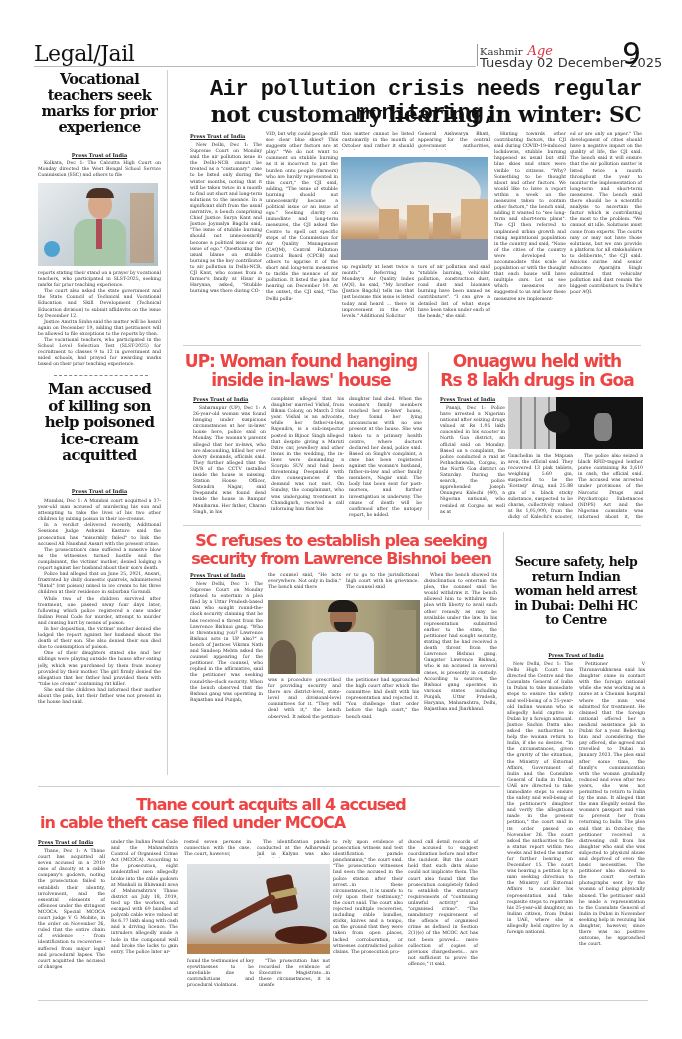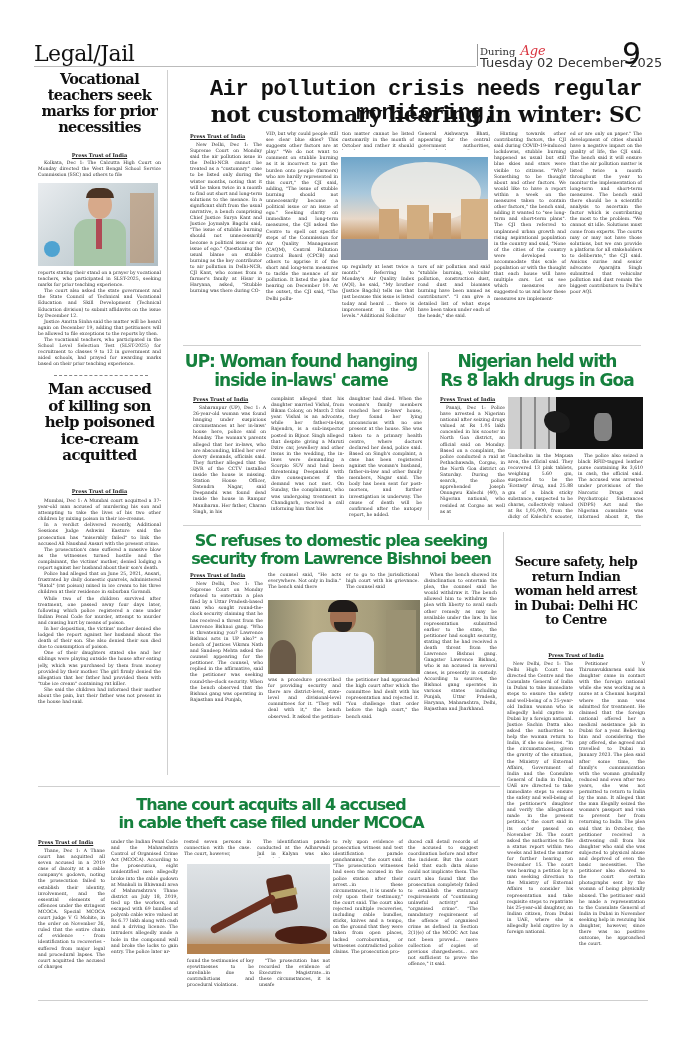--- a/index.html
+++ b/index.html
@@ -3,40 +3,40 @@
 <meta charset="utf-8">
 <style>
   * { box-sizing: border-box; margin: 0; padding: 0; }
   html, body { width: 682px; height: 1039px; background: #ffffff; overflow: hidden; }
   body { position: relative; font-family: "DejaVu Serif", serif; color: #1a1a1a; }
   .abs { position: absolute; }
   .body-text { font-family: "DejaVu Serif", serif; font-size: 4.6px; line-height: 6.1px; color: #2a2a2a; text-align: justify; }
   .body-text p { text-indent: 6px; }
   .byline { font-family: "DejaVu Serif", serif; font-size: 5px; font-weight: bold; text-decoration: underline; color: #222; }
   .serif-head { font-family: "DejaVu Serif", serif; font-weight: bold; color: #111; letter-spacing: -0.5px; }
-  .sans-head { font-family: "DejaVu Sans", sans-serif; font-weight: bold; color: #15803d; letter-spacing: -1px; }
+  .sans-head { font-family: "DejaVu Sans", sans-serif; font-weight: bold; color: #ef4444; letter-spacing: -1px; }
   .rule-h { position: absolute; height: 1px; background: #cfcfcf; }
   .rule-v { position: absolute; width: 1px; background: #cfcfcf; }
   .img { position: absolute; overflow: hidden; }
   .col { position: absolute; overflow: hidden; }
 </style>
 </head>
 <body>
 
 <div class="abs" style="left:34px; top:41px; font-family:'DejaVu Serif',serif; font-size:22px; color:#111; letter-spacing:-0.5px;">Legal/Jail</div>
 <div class="rule-h" style="left:34px; top:66px; width:442px; background:#bbb;"></div>
 <div class="rule-v" style="left:477px; top:44px; height:22px; background:#999;"></div>
 <div class="abs" style="left:480px; top:40px; white-space:nowrap;">
-  <span style="font-family:'DejaVu Serif',serif; font-size:10px; color:#333;">During</span>
+  <span style="font-family:'DejaVu Serif',serif; font-size:10px; color:#333;">Kashmir</span>
   <span style="font-family:'DejaVu Serif',serif; font-size:13px; color:#d9343f; font-style:italic;">Age</span>
 </div>
 <div class="abs" style="left:480px; top:55px; font-family:'DejaVu Sans',sans-serif; font-size:13px; color:#333;">Tuesday 02 December 2025</div>
 <div class="abs" style="left:622px; top:36px; font-family:'DejaVu Sans',sans-serif; font-size:30px; color:#111;">9</div>
 
-<div class="abs" style="left:38px; top:71px; width:123px; font-family:'DejaVu Serif',serif; font-weight:bold; font-size:14.5px; line-height:16px; text-align:center; color:#111; letter-spacing:-0.6px;">Vocational teachers seek marks for prior necessities</div>
+<div class="abs" style="left:38px; top:71px; width:123px; font-family:'DejaVu Serif',serif; font-weight:bold; font-size:14.5px; line-height:16px; text-align:center; color:#111; letter-spacing:-0.6px;">Vocational teachers seek marks for prior experience</div>
 <div class="abs byline" style="left:38px; top:152px; width:123px; text-align:center;">Press Trust of India</div>
 <div class="abs body-text" style="left:38px; top:160px; width:123px; height:20px; overflow:hidden; text-indent:6px;">Kolkata, Dec 1: The Calcutta High Court on Monday directed the West Bengal School Service Commission (SSC) and others to file</div>
 <div class="img" style="left:38px; top:183px; width:120px; height:83px; background:linear-gradient(135deg,#e9ecef 0%,#cfd8dc 40%,#b0bec5 100%);">
   <div style="position:absolute; left:50px; top:8px; width:24px; height:28px; border-radius:50%; background:#d7a98a;"></div>
   <div style="position:absolute; left:48px; top:5px; width:28px; height:10px; border-radius:10px 10px 0 0; background:#4a3324;"></div>
   <div style="position:absolute; left:36px; top:36px; width:52px; height:47px; border-radius:14px 14px 0 0; background:#a8c6a8;"></div>
   <div style="position:absolute; left:58px; top:36px; width:6px; height:30px; background:#b04a55;"></div>
   <div style="position:absolute; left:92px; top:10px; width:24px; height:70px; background:#b98a5e; opacity:0.55;"></div>
   <div style="position:absolute; left:6px; top:58px; width:16px; height:16px; border-radius:50%; background:#4fa3d1;"></div>
 </div>
@@ -80,43 +80,43 @@
 </div>
 <div class="col body-text" style="left:342px; top:264px; width:72px; height:56px;">up regularly at least twice a month." Referring to Monday's Air Quality Index (AQI), he said, "My brother (Justice Bagchi) tells me that just because this issue is listed today and heard ... there is improvement in the AQI levels." Additional Solicitor</div>
 <div class="col body-text" style="left:418px; top:131px; width:72px; height:19px;">General Aishwarya Bhati, appearing for the central government authorities, referred to key contribu-</div>
 <div class="col body-text" style="left:418px; top:264px; width:72px; height:56px;">tors of air pollution and said "stubble burning, vehicular pollution, construction dust, road dust and biomass burning have been named as contributors". "I can give a detailed list of what steps have been taken under each of the heads," she said.</div>
 <div class="col body-text" style="left:494px; top:131px; width:72px; height:189px; text-indent:6px;">Hinting towards other contributing factors, the CJI said during COVID-19-induced lockdowns, stubble burning happened as usual but still blue skies and stars were visible to citizens. "Why? Something to be thought about and other factors. We would like to have a report within a week on the measures taken to contain other factors," the bench said, adding it wanted to "see long-term and short-term plans". The CJI then referred to unplanned urban growth and rising aspirational population in the country and said, "None of the cities of the country were developed to accommodate this scale of population or with the thought that each house will have multiple cars. Let us see which measures are suggested to us and how these measures are implement-</div>
 <div class="col body-text" style="left:570px; top:131px; width:72px; height:189px;">ed or are only on paper." The development of cities should have a negative impact on the quality of life, the CJI said. The bench said it will ensure that the air pollution matter is listed twice a month throughout the year to monitor the implementation of long-term and short-term measures. The bench said there should be a scientific analysis to ascertain the factor which is contributing the most to the problem. "We cannot sit idle. Solutions must come from experts. The courts may or may not have those solutions, but we can provide a platform for all stakeholders to deliberate," the CJI said. Amicus curiae and senior advocate Aparajita Singh submitted that vehicular pollution and dust remain the biggest contributors to Delhi's poor AQI.</div>
 
 <div class="rule-h" style="left:183px; top:345px; width:458px;"></div>
 
 <div class="abs sans-head" style="left:180px; top:352px; width:242px; text-align:center; font-size:17px; line-height:19px;">UP: Woman found hanging</div>
-<div class="abs sans-head" style="left:180px; top:371px; width:242px; text-align:center; font-size:17px; line-height:19px;">inside in-laws' came</div>
+<div class="abs sans-head" style="left:180px; top:371px; width:242px; text-align:center; font-size:17px; line-height:19px;">inside in-laws' house</div>
 <div class="abs byline" style="left:193px; top:396px;">Press Trust of India</div>
 <div class="col body-text" style="left:193px; top:405px; width:73px; height:115px; text-indent:6px;">Saharanpur (UP), Dec 1: A 26-year-old woman was found hanging under suspicious circumstances at her in-laws' house here, police said on Monday. The woman's parents alleged that her in-laws, who are absconding, killed her over dowry demands, officials said. They further alleged that the DVR of the CCTV installed inside the house is missing. Station House Officer, Satendra Nagar, said Deepanshi was found dead inside the house in Rampur Maniharan. Her father, Charan Singh, in his</div>
 <div class="col body-text" style="left:271px; top:396px; width:73px; height:124px;">complaint alleged that his daughter married Vishal, from Bikam Colony, on March 2 this year. Vishal is an advocate, while her father-in-law, Rajendra, is a sub-inspector posted in Bijnor. Singh alleged that despite giving a Maruti Dzire car, jewellery and other items in the wedding, the in-laws were demanding a Scorpio SUV and had been threatening Deepanshi with dire consequences if the demand was not met. On Sunday, the complainant, who was undergoing treatment in Chandigarh, received a call informing him that his</div>
 <div class="col body-text" style="left:349px; top:396px; width:73px; height:124px;">daughter had died. When the woman's family members reached her in-laws' house, they found her lying unconscious with no one present at the house. She was taken to a primary health centre, where doctors declared her dead, police said. Based on Singh's complaint, a case has been registered against the woman's husband, father-in-law and other family members, Nagar said. The body has been sent for post-mortem, and further investigation is underway. The cause of death will be confirmed after the autopsy report, he added.</div>
 
 <div class="rule-v" style="left:428px; top:352px; height:168px;"></div>
 
-<div class="abs sans-head" style="left:432px; top:352px; width:210px; text-align:center; font-size:17px; line-height:19px;">Nigerian held with</div>
+<div class="abs sans-head" style="left:432px; top:352px; width:210px; text-align:center; font-size:17px; line-height:19px;">Onuagwu held with</div>
 <div class="abs sans-head" style="left:432px; top:371px; width:210px; text-align:center; font-size:17px; line-height:19px;">Rs 8 lakh drugs in Goa</div>
 <div class="abs byline" style="left:440px; top:396px;">Press Trust of India</div>
 <div class="col body-text" style="left:440px; top:405px; width:65px; height:115px; text-indent:6px;">Panaji, Dec 1: Police have arrested a Nigerian national after seizing drugs valued at Rs 1.05 lakh concealed in his scooter in North Goa district, an official said on Monday. Based on a complaint, the police conducted a raid at Pethachawada, Corgao, in the North Goa district on Saturday. During the search, the police apprehended Joseph Onuagwu Kalechi (40), a Nigerian national, who resided at Corgao as well as at</div>
 <div class="img" style="left:508px; top:397px; width:135px; height:52px; background:repeating-linear-gradient(90deg,#cfcfcf 0px,#cfcfcf 12px,#8a8a8a 12px,#8a8a8a 14px);">
   <div style="position:absolute; left:48px; top:0; width:87px; height:52px; background:#121212;"></div>
   <div style="position:absolute; left:36px; top:14px; width:26px; height:22px; border-radius:40% 60% 40% 60%; background:#1a1a1a;"></div>
   <div style="position:absolute; left:86px; top:16px; width:18px; height:28px; border-radius:30%; background:#cfcfcf; opacity:0.6;"></div>
 </div>
 <div class="col body-text" style="left:508px; top:453px; width:65px; height:67px;">Guachelim in the Mapusa area, the official said. They recovered 13 pink tablets, weighing 5.60 gm, suspected to be the 'Ecstasy' drug, and 25.88 gm of a black sticky substance, suspected to be charas, collectively valued at Rs 1,05,000, from the dicky of Kalechi's scooter, he said.</div>
 <div class="col body-text" style="left:578px; top:453px; width:65px; height:67px; text-indent:6px;">The police also seized a black RFID-tagged leather purse containing Rs 3,610 in cash, the official said. The accused was arrested under provisions of the Narcotic Drugs and Psychotropic Substances (NDPS) Act and the Nigerian consulate was informed about it, the police added.</div>
 
 <div class="rule-h" style="left:183px; top:525px; width:458px;"></div>
 
-<div class="abs sans-head" style="left:178px; top:532px; width:326px; text-align:center; font-size:16px; line-height:18px;">SC refuses to domestic plea seeking</div>
+<div class="abs sans-head" style="left:178px; top:532px; width:326px; text-align:center; font-size:16px; line-height:18px;">SC refuses to establish plea seeking</div>
 <div class="abs sans-head" style="left:178px; top:550px; width:326px; text-align:center; font-size:16px; line-height:18px;">security from Lawrence Bishnoi been</div>
 <div class="abs byline" style="left:190px; top:572px;">Press Trust of India</div>
 <div class="col body-text" style="left:190px; top:581px; width:73px; height:166px; text-indent:6px;">New Delhi, Dec 1: The Supreme Court on Monday refused to entertain a plea filed by a Uttar Pradesh-based man who sought round-the-clock security claiming that he has received a threat from the Lawrence Bishnoi gang. "Who is threatening you? Lawrence Bishnoi acts in UP also?" a bench of Justices Vikram Nath and Sandeep Mehta asked the counsel appearing for the petitioner. The counsel, who replied in the affirmative, said the petitioner was seeking round-the-clock security. When the bench observed that the Bishnoi gang was operating in Rajasthan and Punjab,</div>
 <div class="col body-text" style="left:268px; top:572px; width:73px; height:25px;">the counsel said, "He acts everywhere. Not only in India." The bench said there</div>
 <div class="img" style="left:268px; top:600px; width:152px; height:74px; background:linear-gradient(90deg,#8f8a6e 0%,#b8ad88 30%,#a79e7c 70%,#7f7a60 100%);">
   <div style="position:absolute; left:62px; top:2px; width:26px; height:30px; border-radius:45%; background:#a06f52;"></div>
   <div style="position:absolute; left:60px; top:0px; width:30px; height:12px; border-radius:12px 12px 0 0; background:#1e1a18;"></div>
   <div style="position:absolute; left:66px; top:22px; width:18px; height:10px; border-radius:0 0 8px 8px; background:#2a2420;"></div>
   <div style="position:absolute; left:44px; top:32px; width:62px; height:42px; border-radius:12px 12px 0 0; background:#e9ecf3;"></div>
   <div style="position:absolute; left:2px; top:40px; width:26px; height:34px; border-radius:50% 50% 0 0; background:#6a5a48;"></div>
@@ -130,21 +130,21 @@
 <div class="rule-v" style="left:503px; top:532px; height:300px;"></div>
 
 <div class="abs" style="left:507px; top:555px; width:138px; font-family:'DejaVu Serif',serif; font-weight:bold; font-size:12.5px; line-height:14.5px; text-align:center; color:#111; letter-spacing:-0.5px;">Secure safety, help return Indian woman held arrest in Dubai: Delhi HC to Centre</div>
 <div class="abs byline" style="left:507px; top:652px; width:138px; text-align:center;">Press Trust of India</div>
 <div class="col body-text" style="left:507px; top:661px; width:66px; height:338px; text-indent:6px;">New Delhi, Dec 1: The Delhi High Court has directed the Centre and the Consulate General of India in Dubai to take immediate steps to ensure the safety and well-being of a 25-year-old Indian woman who is allegedly held captive in Dubai by a foreign national. Justice Sachin Datta also asked the authorities to help the woman return to India, if she so desires. "In the circumstances, given the gravity of the situation, the Ministry of External Affairs, Government of India and the Consulate General of India in Dubai, UAE are directed to take immediate steps to ensure the safety and well-being of the petitioner's daughter and verify the allegations made in the present petition," the court said in its order passed on November 26. The court asked the authorities to file a status report within two weeks and listed the matter for further hearing on December 15. The court was hearing a petition by a man seeking direction to the Ministry of External Affairs to consider his representation and take requisite steps to repatriate his 25-year-old daughter, an Indian citizen, from Dubai in UAE, where she is allegedly held captive by a foreign national.</div>
 <div class="col body-text" style="left:579px; top:661px; width:66px; height:338px; text-indent:6px;">Petitioner V Thirunavukkarasu said his daughter came in contact with the foreign national while she was working as a nurse at a Chennai hospital where the man was admitted for treatment. He claimed that the foreign national offered her a medical assistance job in Dubai for a year. Believing him and considering the pay offered, she agreed and travelled to Dubai in January 2023. The plea said after some time, the family's communication with the woman gradually reduced and even after two years, she was not permitted to return to India by the man. It alleged that the man illegally seized the woman's passport and visa to prevent her from returning to India. The plea said that in October, the petitioner received a distressing call from his daughter who said she was subjected to physical abuse and deprived of even the basic necessities. The petitioner also showed to the court certain photographs sent by the woman of being physically abused. The petitioner said he made a representation to the Consulate General of India in Dubai in November seeking help in rescuing his daughter, however, since there was no positive outcome, he approached the court.</div>
 
 <div class="rule-h" style="left:38px; top:786px; width:462px;"></div>
 
 <div class="abs sans-head" style="left:40px; top:796px; width:462px; text-align:center; font-size:16px; line-height:18px;">Thane court acquits all 4 accused</div>
-<div class="abs sans-head" style="left:40px; top:814px; width:462px; text-align:center; font-size:16px; line-height:18px;">in cable theft case filed under MCOCA</div>
+<div class="abs sans-head" style="left:40px; top:814px; width:462px; font-size:16px; line-height:18px;">in cable theft case filed under MCOCA</div>
 <div class="abs byline" style="left:38px; top:839px;">Press Trust of India</div>
 <div class="col body-text" style="left:38px; top:848px; width:67px; height:150px; text-indent:6px;">Thane, Dec 1: A Thane court has acquitted all seven accused in a 2019 case of dacoity at a cable company's godown, noting the prosecution failed to establish their identity, involvement, and the essential elements of offences under the stringent MCOCA. Special MCOCA court judge V G Mohite, in the order on November 26, ruled that the entire chain of evidence - from identification to recoveries - suffered from major legal and procedural lapses. The court acquitted the accused of charges</div>
 <div class="col body-text" style="left:111px; top:839px; width:67px; height:159px;">under the Indian Penal Code and the Maharashtra Control of Organised Crime Act (MCOCA). According to the prosecution, eight unidentified men allegedly broke into the cable godown at Mankoli in Bhiwandi area of Maharashtra's Thane district on July 18, 2019, tied up the workers, and escaped with 69 bundles of polycab cable wire valued at Rs 6.77 lakh along with cash and a driving licence. The intruders allegedly made a hole in the compound wall and broke the locks to gain entry. The police later ar-</div>
 <div class="col body-text" style="left:184px; top:839px; width:67px; height:19px;">rested seven persons in connection with the case. The court, however,</div>
 <div class="img" style="left:187px; top:864px; width:143px; height:90px; background:linear-gradient(180deg,#dfe3e6 0%,#c9ced2 70%,#b98a5a 100%);">
   <div style="position:absolute; left:82px; top:12px; width:26px; height:36px; border-radius:4px; background:#5a2a1c; transform:rotate(-12deg);"></div>
   <div style="position:absolute; left:84px; top:26px; width:26px; height:7px; background:#b8a46a; transform:rotate(-12deg);"></div>
   <div style="position:absolute; left:20px; top:46px; width:72px; height:8px; border-radius:4px; background:#6a3020; transform:rotate(-28deg);"></div>
   <div style="position:absolute; left:88px; top:62px; width:52px; height:18px; border-radius:50%; background:#4b1f14;"></div>
   <div style="position:absolute; left:0; top:80px; width:143px; height:10px; background:#b5824f;"></div>

